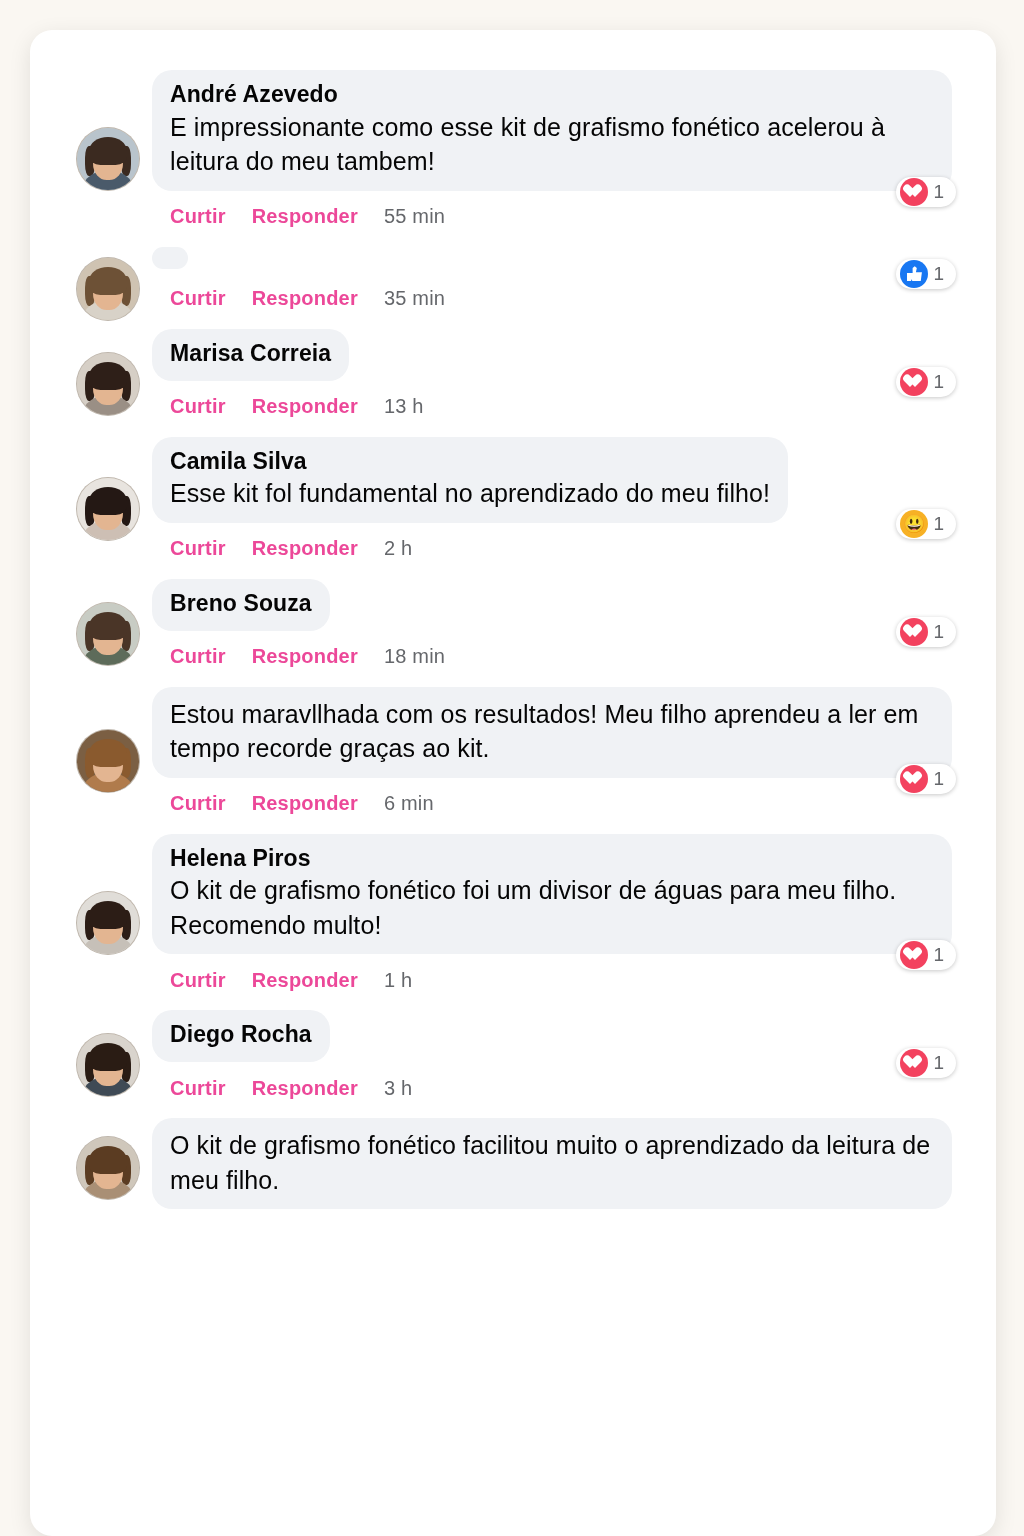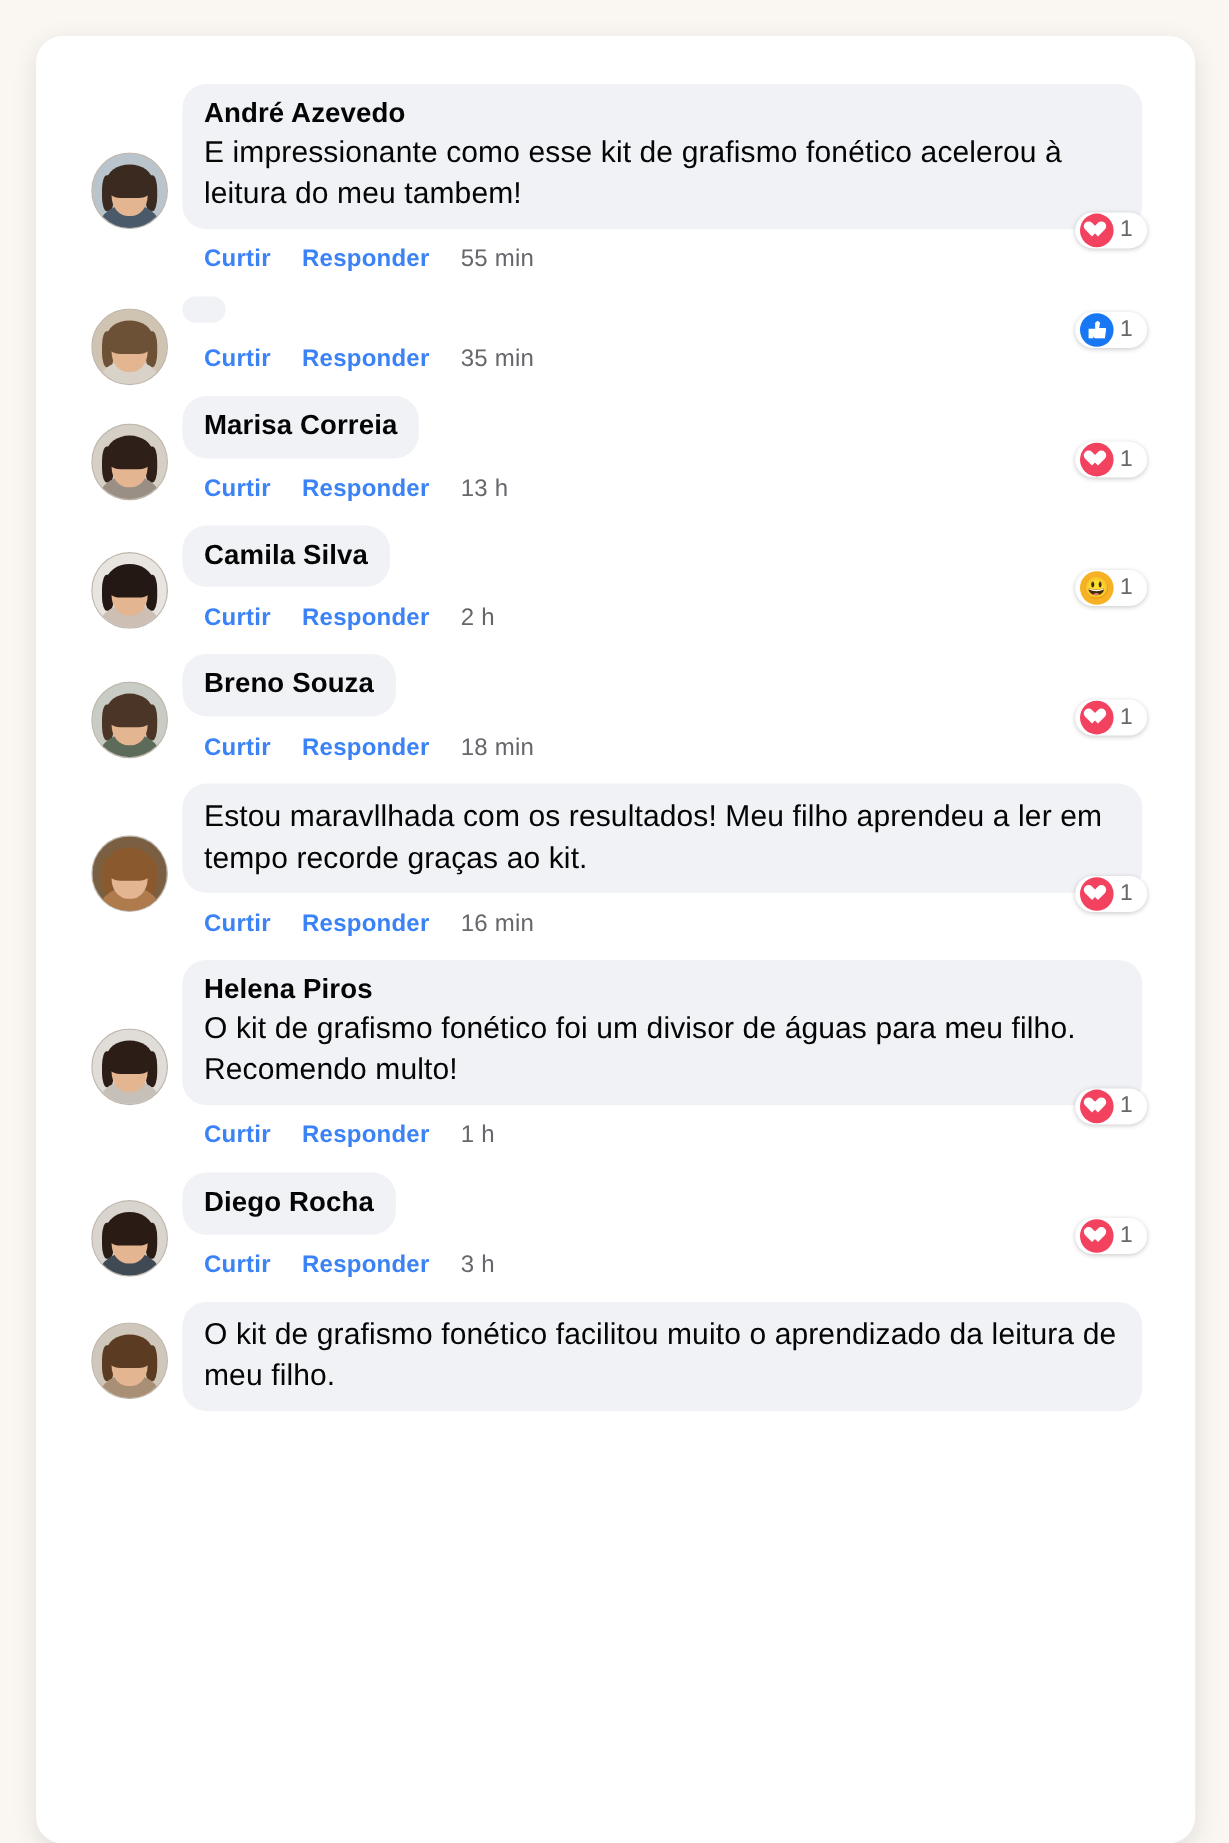--- a/index.html
+++ b/index.html
@@ -132,21 +132,21 @@
     display: flex;
     align-items: center;
     gap: 26px;
     padding: 12px 0 10px 18px;
     height: 28px;
   }
 
   .action {
     font-size: 20px;
     font-weight: bold;
-    color: #3b82f6;
+    color: #ec4899;
     letter-spacing: 0.2px;
   }
 
   .time {
     font-size: 20px;
     color: #65676b;
     font-weight: normal;
     letter-spacing: 0.2px;
   }
 
@@ -282,21 +282,21 @@
           <div class="avatar-wrap">
             <div class="avatar">
               <div class="av-bg" style="background: rgb(232, 228, 223);"></div>
               <div class="av-hair-side-l" style="background: rgb(36, 24, 20);"></div>
               <div class="av-hair-side-r" style="background: rgb(36, 24, 20);"></div>
               <div class="av-shoulders" style="background: rgb(205, 191, 180);"></div>
               <div class="av-face"></div>
               <div class="av-hair" style="background: rgb(36, 24, 20);"></div>
             </div>
           </div>
-          <div class="body"><div class="bubble"><div class="name">Camila Silva</div></div><div class="actions" style="position: relative;">
+          <div class="body"><div class="bubble"><div class="name">Camila Silva</div><div class="text">Esse kit fol fundamental no aprendizado do meu filho!</div></div><div class="actions" style="position: relative;">
               <span class="action">Curtir</span>
               <span class="action">Responder</span>
               <span class="time">2 h</span>
               <div class="reaction" style="top: -14px;">
                 <div class="reaction-badge r-haha">😃</div>
                 <span class="reaction-count">1</span>
               </div>
             </div></div>
         </div>
         <div class="comment">
@@ -329,21 +329,21 @@
               <div class="av-hair-side-l" style="background: rgb(138, 90, 46);"></div>
               <div class="av-hair-side-r" style="background: rgb(138, 90, 46);"></div>
               <div class="av-shoulders" style="background: rgb(176, 123, 76);"></div>
               <div class="av-face"></div>
               <div class="av-hair" style="background: rgb(138, 90, 46);"></div>
             </div>
           </div>
           <div class="body"><div class="bubble"><div class="text">Estou maravllhada com os resultados! Meu filho aprendeu a ler em tempo recorde graças ao kit.</div></div><div class="actions" style="position: relative;">
               <span class="action">Curtir</span>
               <span class="action">Responder</span>
-              <span class="time">16 min</span>
+              <span class="time">6 min</span>
               <div class="reaction" style="top: -14px;">
                 <div class="reaction-badge r-love">
                   <span class="heart"></span>
                 </div>
                 <span class="reaction-count">1</span>
               </div>
             </div></div>
         </div>
         <div class="comment">
           <div class="avatar-wrap">

